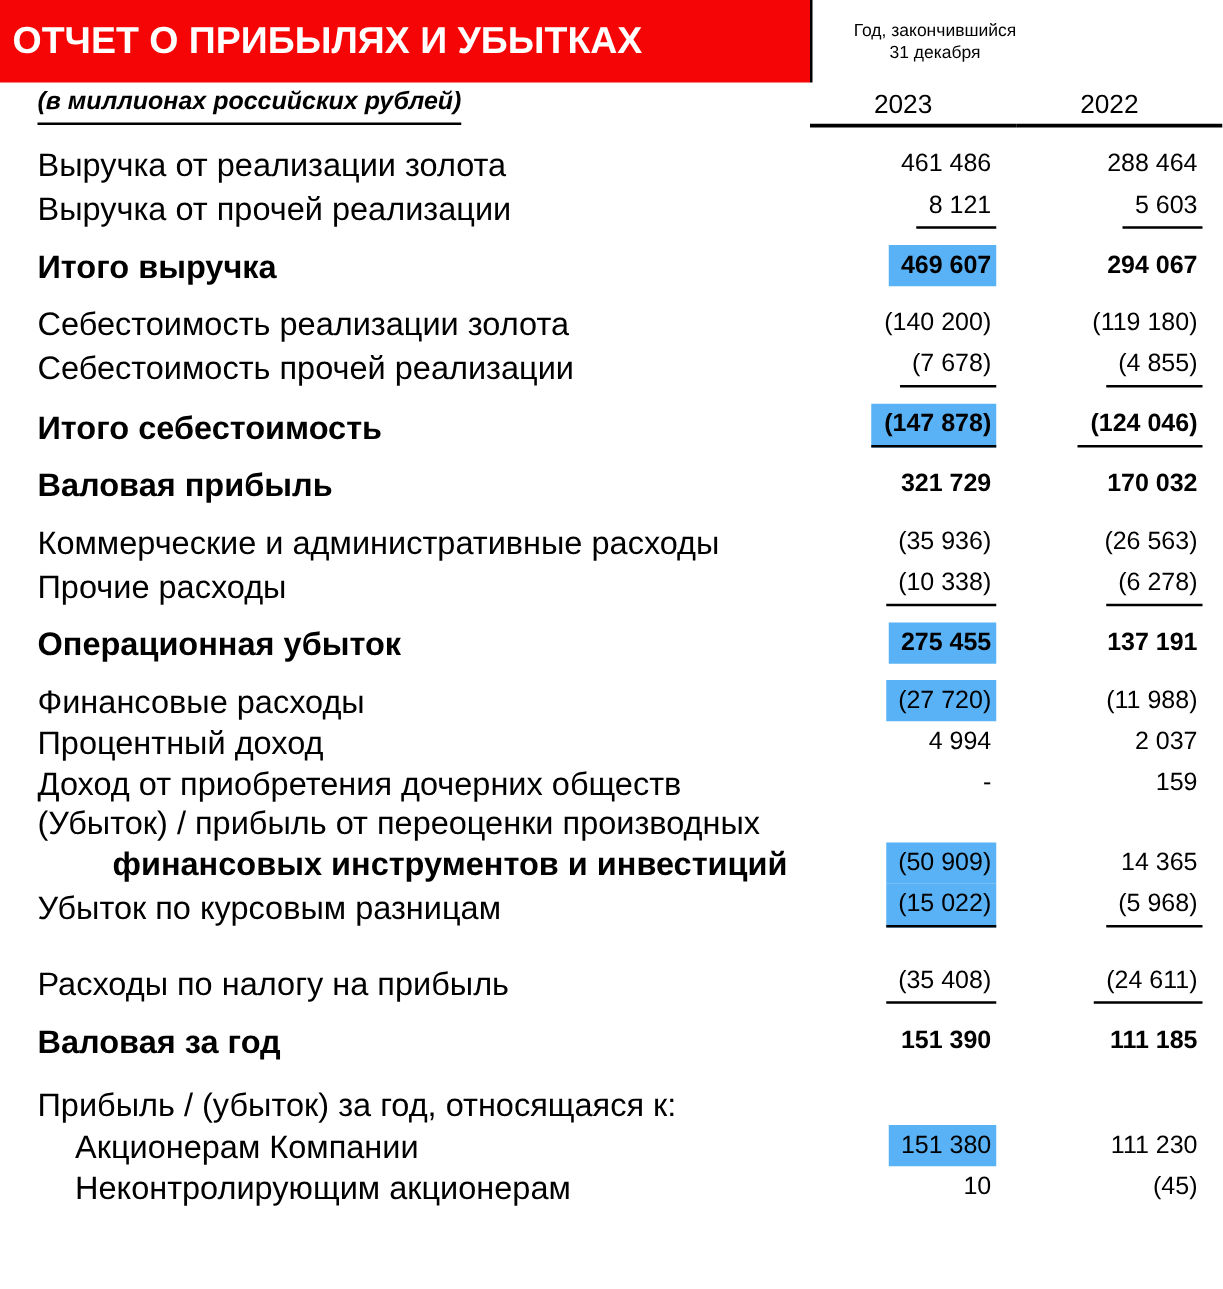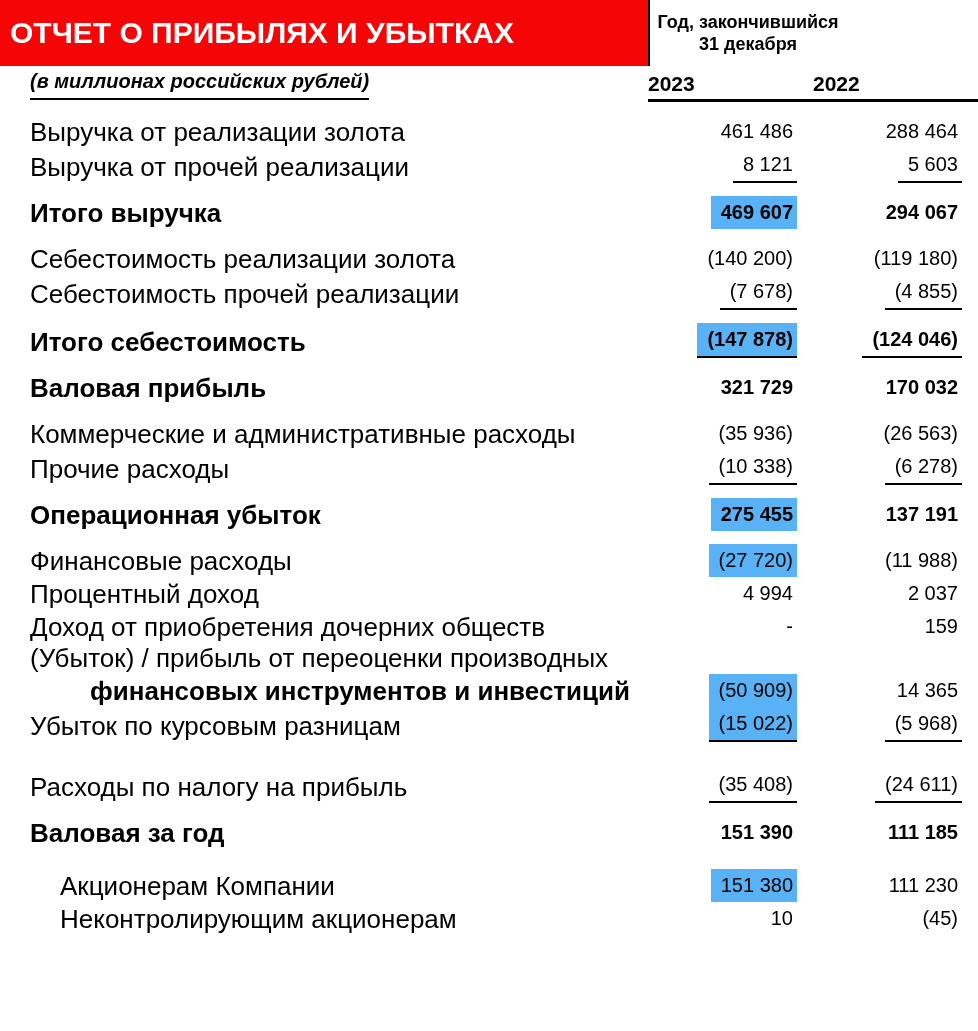--- a/index.html
+++ b/index.html
@@ -46,22 +46,22 @@
     flex: 1;
     display: flex;
     align-items: center;
     justify-content: center;
     text-align: center;
     border-left: 2px solid #000000;
     padding: 0 6px;
     box-sizing: border-box;
   }
   .period-box .period-text {
-    font-size: 18px;
-    font-weight: bold;
+    font-size: 14px;
+    font-weight: normal;
     line-height: 1.25;
   }
 
   
   table.fin {
     width: 978px;
     border-collapse: collapse;
     table-layout: fixed;
   }
   table.fin col.c-label { width: 648px; }
@@ -102,22 +102,22 @@
   }
   .num .plain {
     padding: 1px 4px 1px 10px;
     display: inline-block;
   }
   .ul-num .plain, .ul-num .hl {
     border-bottom: 2px solid #000000;
   }
   .colhead {
     font-size: 21px;
-    font-weight: bold;
-    text-align: left;
+    font-weight: normal;
+    text-align: center;
     padding-right: 16px;
     line-height: 30px;
   }
   .colhead-underline {
     border-bottom: 3px solid #000000;
   }
   tr.spacer td { height: 13px; line-height: 13px; font-size: 0; }
   tr.spacer-sm td { height: 7px; line-height: 7px; font-size: 0; }
   .title-underline {
     display: inline-block;
@@ -324,20 +324,25 @@
           <td></td>
           <td></td>
           <td></td>
         </tr>
       <tr class="spacer-sm">
           <td></td>
           <td></td>
           <td></td>
         </tr>
 
+      <tr>
+        <td class="lbl">Прибыль / (убыток) за год, относящаяся к:</td>
+        <td class="num"></td>
+        <td class="num"></td>
+      </tr>
 
       <tr>
         <td class="lbl indent1">Акционерам Компании</td>
         <td class="num"><span class="hl">151 380</span></td>
         <td class="num"><span class="plain">111 230</span></td>
       </tr>
 
       <tr>
         <td class="lbl indent1">Неконтролирующим акционерам</td>
         <td class="num"><span class="plain">10</span></td>

